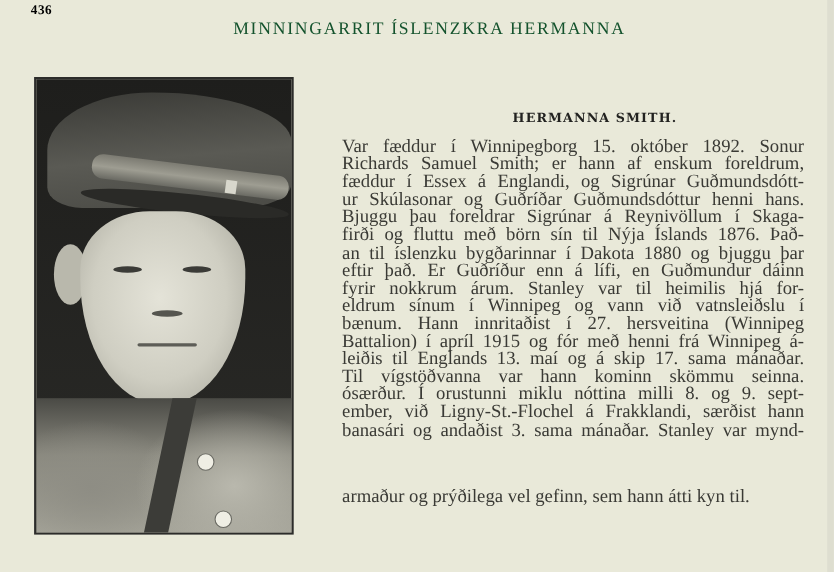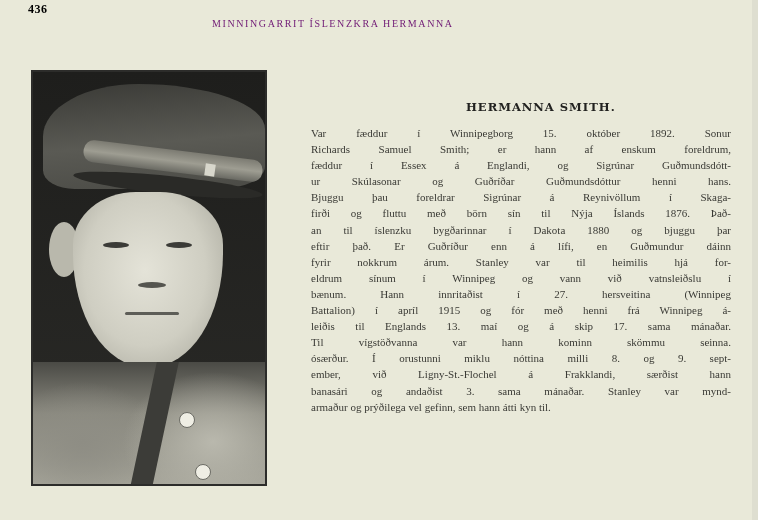--- a/index.html
+++ b/index.html
@@ -27,23 +27,23 @@
       top: 2px;
       font-size: 12px;
       letter-spacing: 0.5px;
       color: #000000;
       font-weight: bold;
     }
     .running-head {
       position: absolute;
       left: 212px;
       top: 18px;
-      font-size: 10px;
+      font-size: 16px;
       letter-spacing: 1.6px;
-      color: #701a75;
+      color: #14532d;
       white-space: nowrap;
       text-align: right;
     }
     .photo {
       position: absolute;
       left: 31px;
       top: 70px;
       width: 236px;
       height: 416px;
       border: 2px solid #2c2c2a;
@@ -154,33 +154,34 @@
       font-size: 11.5px;
       letter-spacing: 1px;
       color: #222220;
       white-space: nowrap;
     }
     .body-text {
       position: absolute;
       left: 311px;
       top: 125px;
       width: 420px;
-      font-size: 11px;
+      font-size: 17px;
       line-height: 16.1px;
       color: #3a3a35;
     }
     .body-text .line {
       display: block;
       text-align: justify;
       text-align-last: justify;
       white-space: nowrap;
       height: 16.1px;
     }
     .body-text .line.last {
       text-align-last: left;
+      margin-top: 44px;
     }
   </style>
 </head>
 <body>
 
 <div class="right-strip"></div>
 
 <div class="page-number">436</div>
 <div class="running-head">MINNINGARRIT ÍSLENZKRA HERMANNA</div>
 

